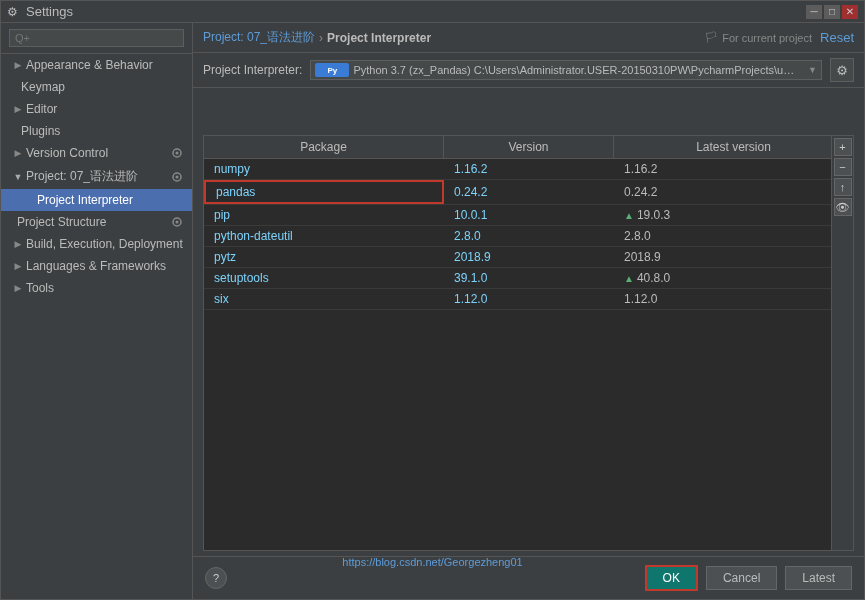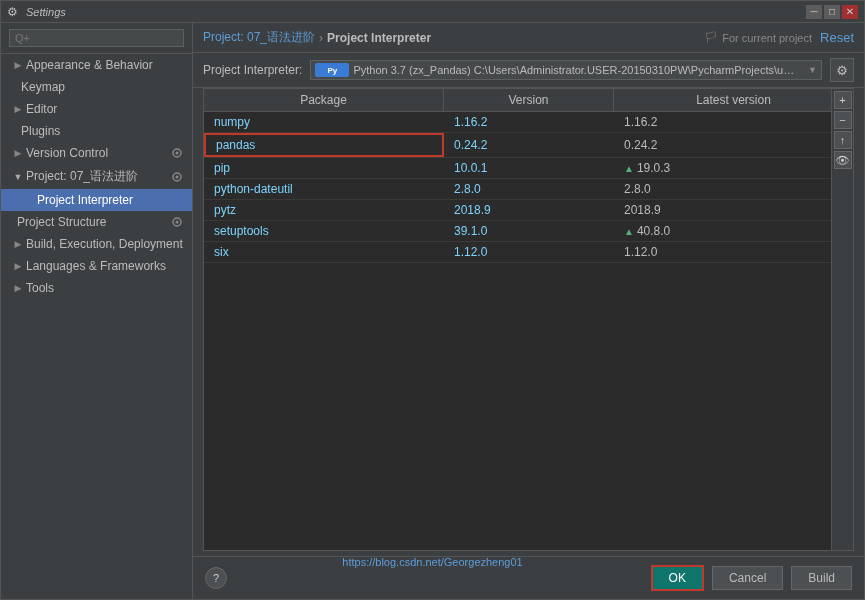--- a/index.html
+++ b/index.html
@@ -27,24 +27,23 @@
       padding: 0 6px;
       border-bottom: 1px solid #555;
       flex-shrink: 0;
     }
     .title-bar-icon {
       width: 14px;
       height: 14px;
       margin-right: 5px;
     }
     .title-bar-text {
-      font-size: 11px;
-      color: #bbbbbb;
-      flex: 1;
-      font-style: italic;
+      font-size: 13px;
+      color: #bbbbbb;
+      flex: 1;
     }
     .title-bar-controls {
       display: flex;
       gap: 2px;
     }
     .title-btn {
       width: 16px;
       height: 14px;
       background: #5c5c5c;
       border: none;
@@ -235,20 +234,21 @@
       font-size: 13px;
     }
 
     
     .package-area {
       flex: 1;
       display: flex;
       flex-direction: column;
       overflow: hidden;
       padding: 0 10px 5px 10px;
+      margin-top: 47px;
     }
     .table-container {
       flex: 1;
       border: 1px solid #555;
       overflow: hidden;
       display: flex;
       flex-direction: column;
       position: relative;
     }
     .table-header {
@@ -542,19 +542,19 @@
             <button class="side-btn">↑</button>
             <button class="side-btn">👁</button>
           </div>
         </div>
       </div>
 
       <div class="bottom-bar">
         <button class="help-btn">?</button>
         <button class="action-btn ok-btn">OK</button>
         <button class="action-btn">Cancel</button>
-        <button class="action-btn">Build</button>
+        <button class="action-btn">Latest</button>
       </div>
     </div>
   </div>
 
   <div class="watermark">https://blog.csdn.net/Georgezheng01</div>
 </div>
 
 </body></html>

